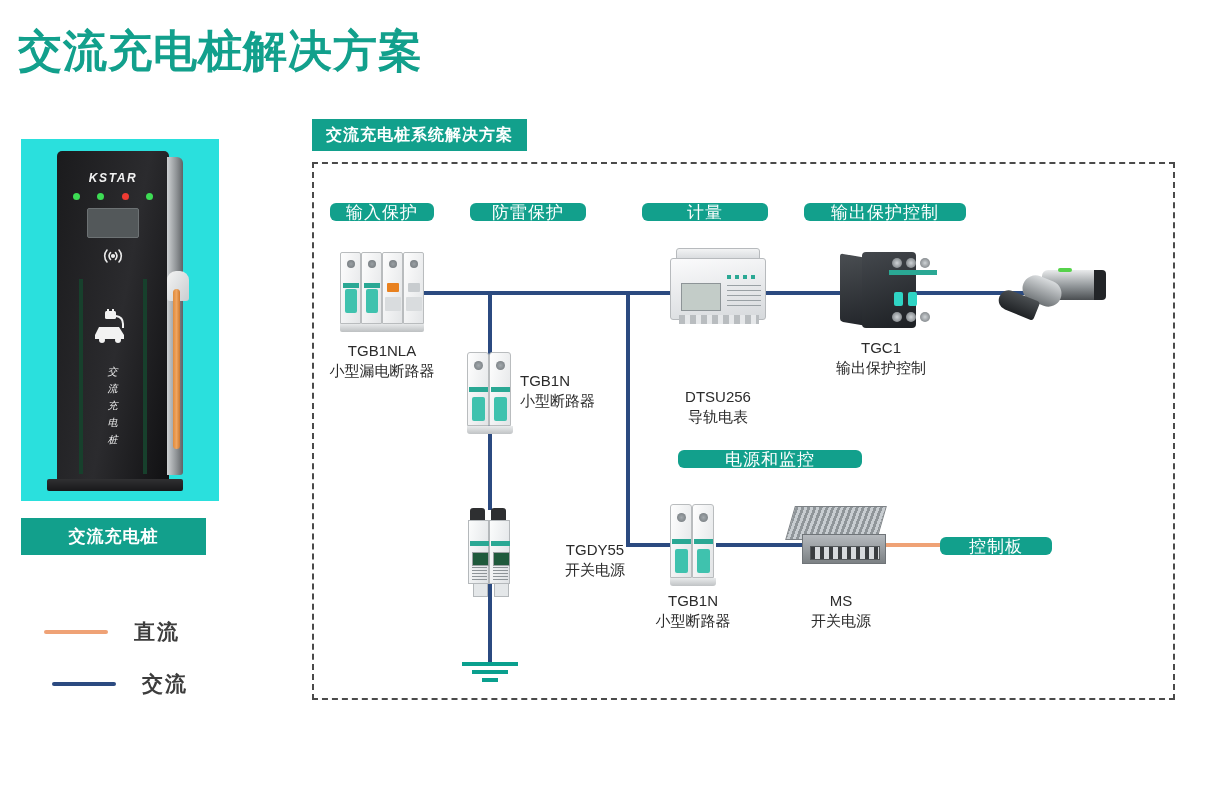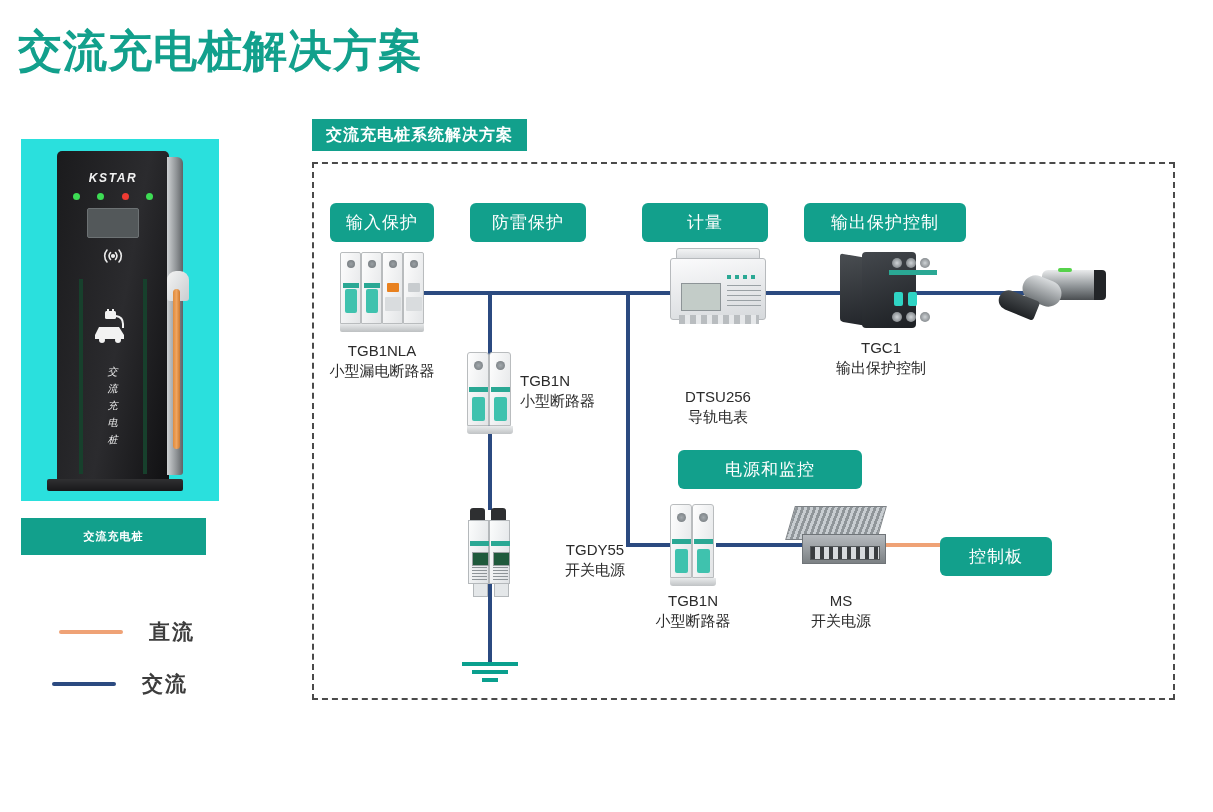--- a/index.html
+++ b/index.html
@@ -29,40 +29,40 @@
   .pile-evicon{position:absolute;left:0;top:158px;width:112px;text-align:center;}
   .pile-vtext{position:absolute;left:0;top:212px;width:112px;text-align:center;color:#f0f0f0;
               font-size:10px;line-height:17px;letter-spacing:1px;}
   .pile-cable{position:absolute;left:152px;top:150px;width:7px;height:160px;
               background:linear-gradient(90deg,#e08b3c,#f0a560,#cf7a2e);border-radius:4px;}
   .pile-gunhead{position:absolute;left:146px;top:132px;width:22px;height:30px;
                 background:linear-gradient(120deg,#f4f4f4,#c9cdd0);border-radius:9px 9px 3px 3px;}
   .pile-base{position:absolute;left:26px;top:340px;width:136px;height:12px;
              background:linear-gradient(180deg,#303032,#18181a);border-radius:2px;}
   #product-caption{left:21px;top:518px;width:185px;height:37px;background:#12a08c;color:#fff;
-                   font-size:11px;font-weight:bold;display:flex;align-items:center;justify-content:center;
+                   font-size:17px;font-weight:bold;display:flex;align-items:center;justify-content:center;
                    letter-spacing:1px;}
 
   
   .legend-item{display:flex;align-items:center;}
   .legend-line{width:64px;height:4px;border-radius:2px;}
   .legend-label{margin-left:26px;font-size:21px;font-weight:bold;color:#3d3d3d;letter-spacing:2px;}
-  #legend-dc{left:59px;top:618px;}
+  #legend-dc{left:44px;top:618px;}
   #legend-ac{left:52px;top:670px;}
 
   
   #section-header{left:312px;top:119px;height:32px;background:#12a08c;color:#fff;
                   font-size:16px;font-weight:bold;display:flex;align-items:center;
                   padding:0 14px;letter-spacing:1px;}
   #diagram-frame{left:312px;top:162px;width:863px;height:538px;
                  border:2px dashed #4a4a4a;box-sizing:border-box;}
 
   .pill{position:absolute;background:#12a08c;color:#fff;border-radius:6px;
         font-size:17px;display:flex;align-items:center;justify-content:center;
-        height:39px;letter-spacing:1px;white-space:nowrap;}
+        height:18px;letter-spacing:1px;white-space:nowrap;}
 
   .wire{position:absolute;background:#2b4a80;}
   .wire-dc{position:absolute;background:#efa276;}
 
   .caption{position:absolute;text-align:center;font-size:15px;color:#2b2b2b;line-height:20px;white-space:nowrap;}
 
   
   .dev{position:absolute;}
   
   .rcbo{width:84px;height:80px;}

